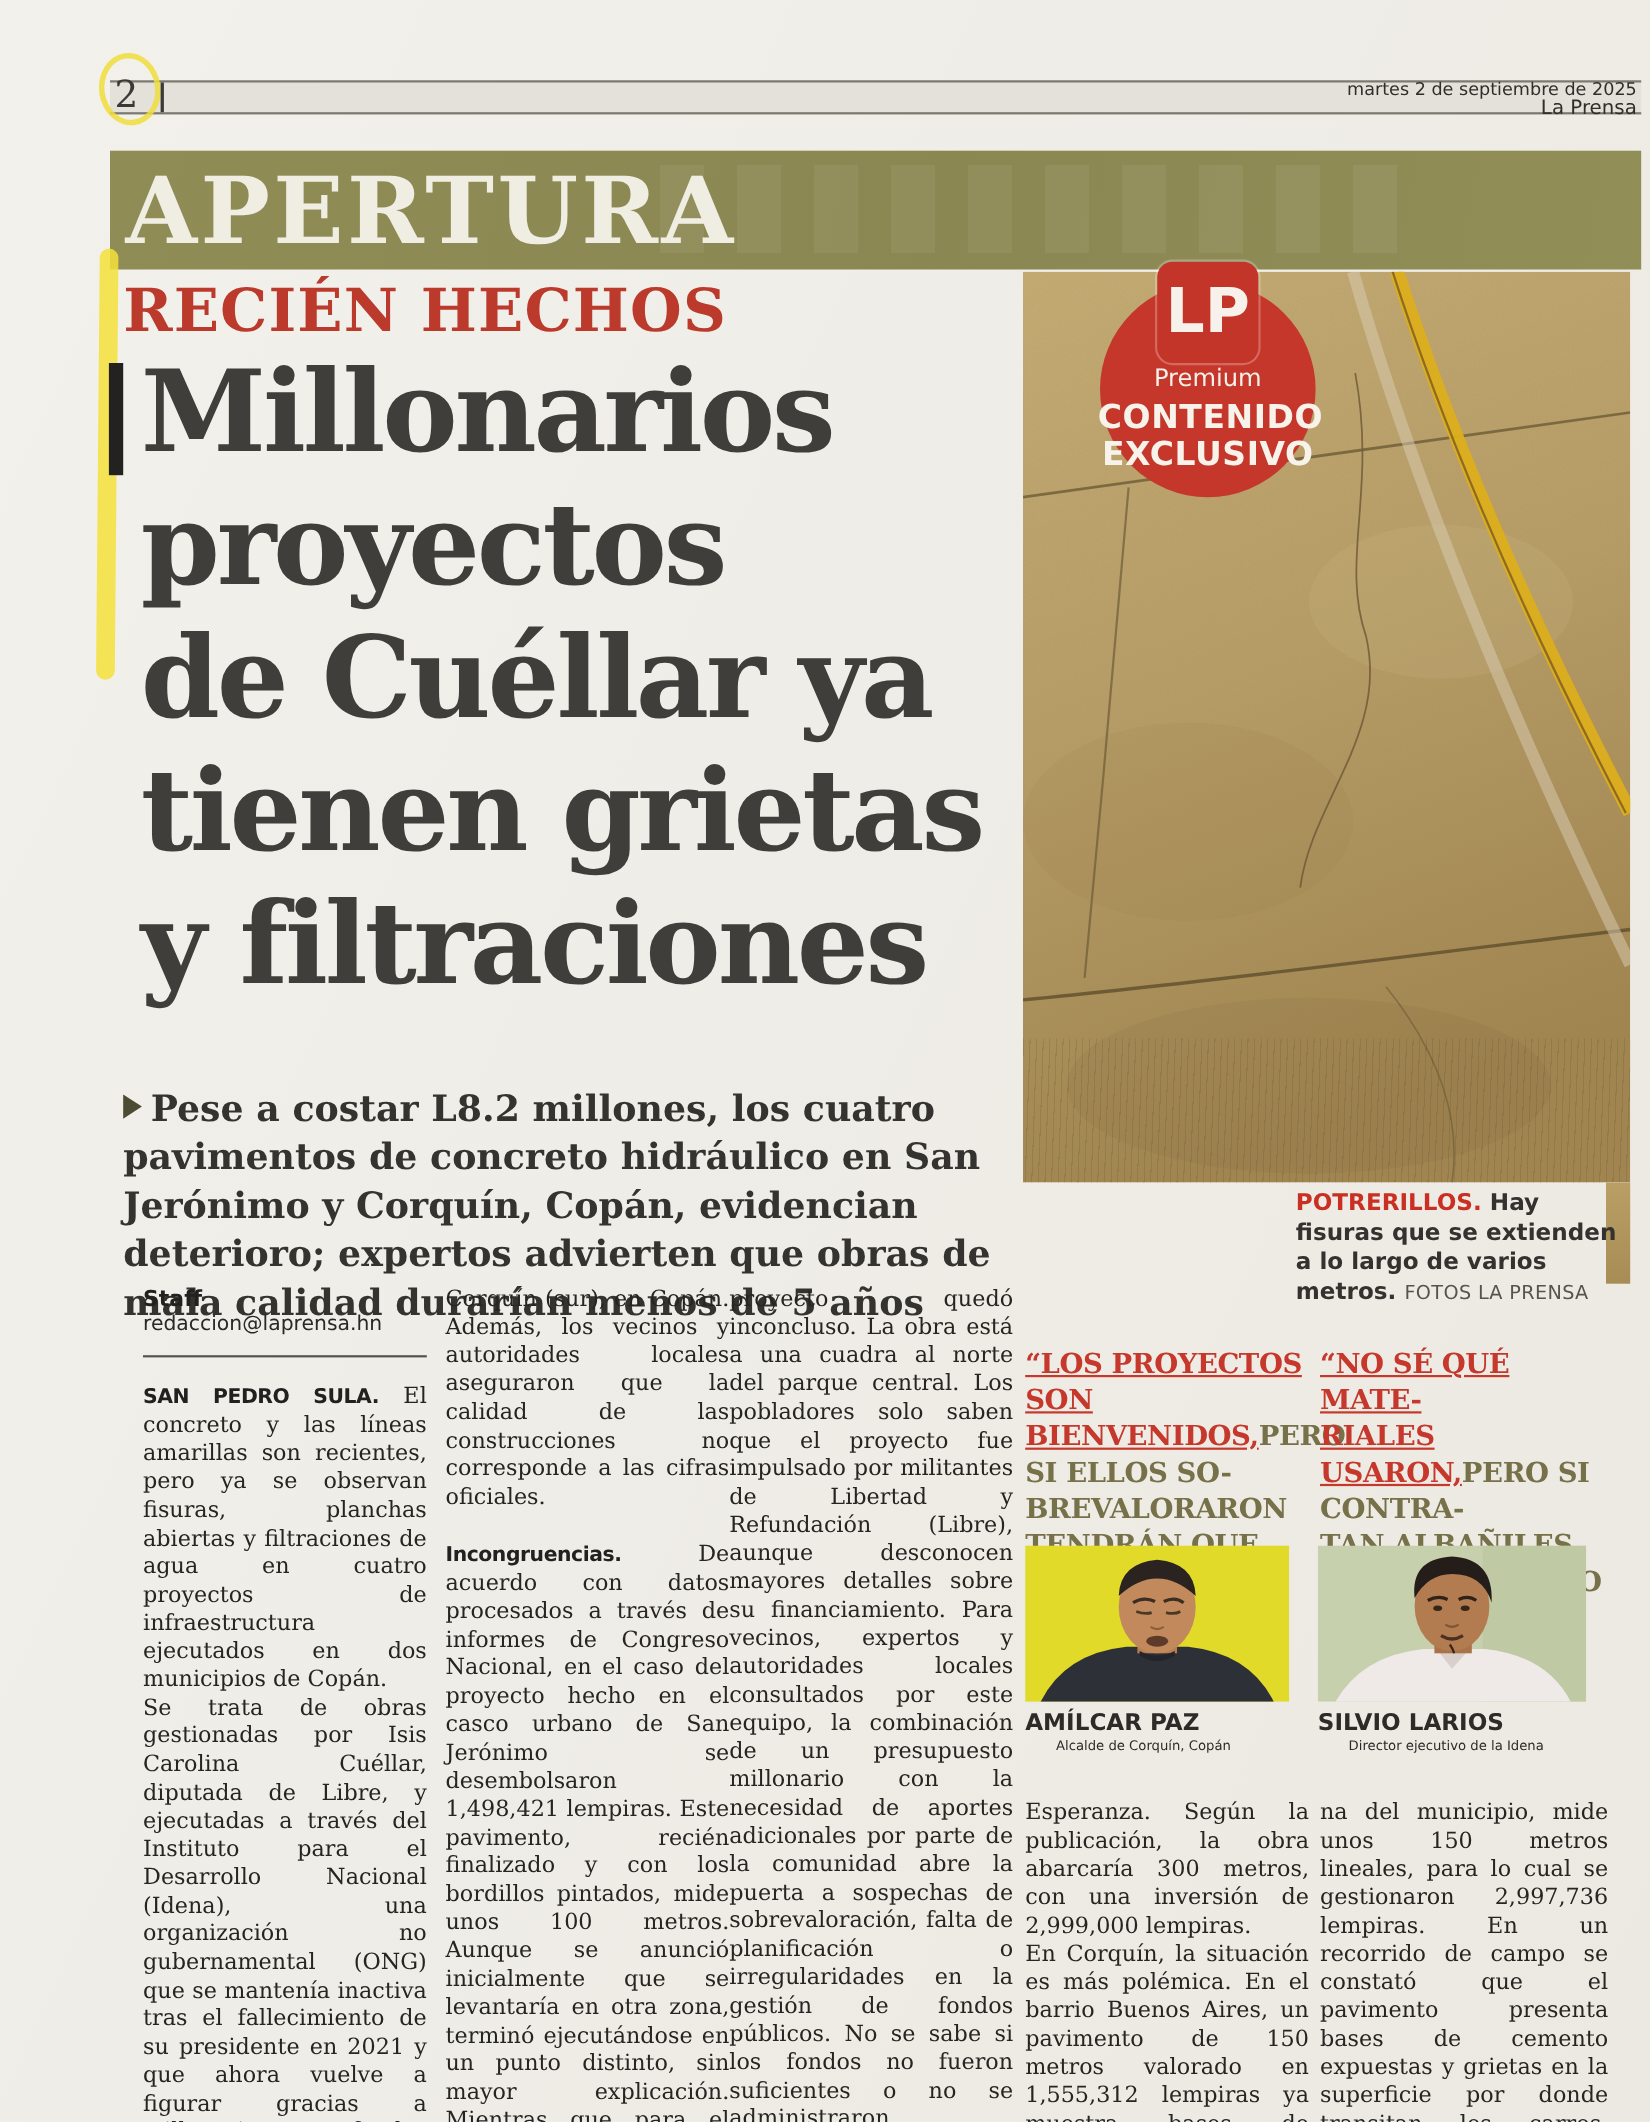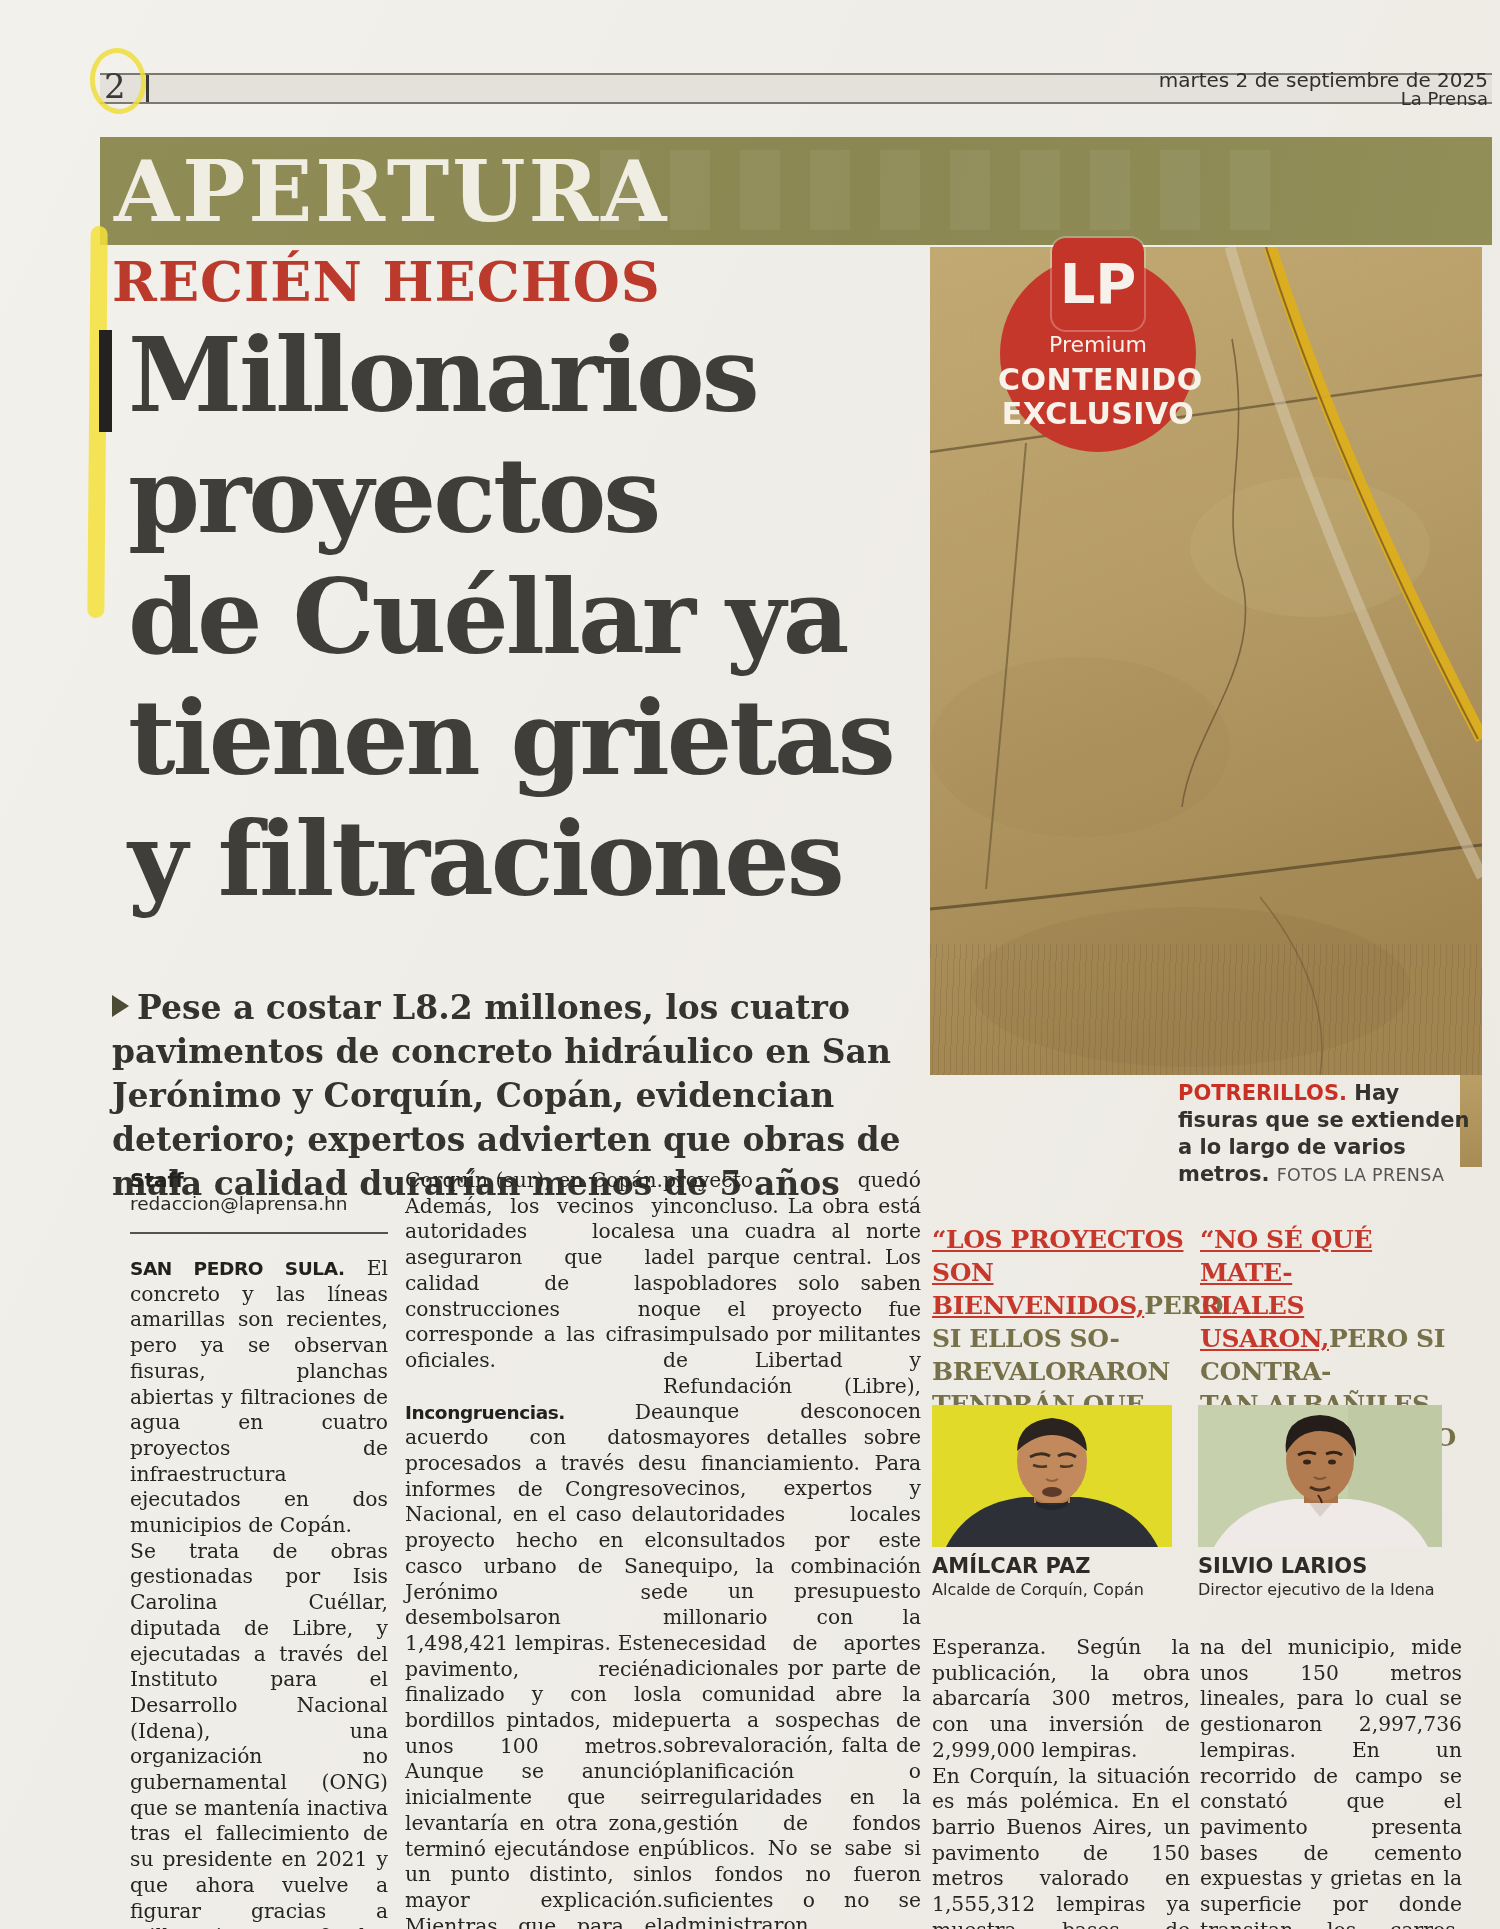--- a/index.html
+++ b/index.html
@@ -12,21 +12,21 @@
 
   
   .hdr-band { left: 100px; top: 73px; width: 1392px; height: 31px;
     background: #e3e1da; border-top: 2px solid #7b786f; border-bottom: 2px solid #7b786f; }
   .page-num { left: 104px; top: 66px; font: 34px "DejaVu Serif", serif; color: #3a3936; }
   .num-circle { left: 90px; top: 48px; width: 56px; height: 66px;
     border: 5px solid #f0dd3b; border-radius: 50%; transform: rotate(-8deg); opacity: .85; }
   .hdr-tick { left: 146px; top: 75px; width: 3px; height: 27px; background: #3c3a36; }
   .hdr-right { left: 100px; top: 72px; width: 1388px; text-align: right;
     font-family: "DejaVu Sans", sans-serif; color: #2f2e2b; }
-  .hdr-date { font-size: 20px; line-height: 17px; }
+  .hdr-date { font-size: 16px; line-height: 17px; }
   .hdr-paper { font-size: 18px; line-height: 19px; font-weight: normal; }
 
   
   .banner { left: 100px; top: 137px; width: 1392px; height: 108px; background: #8e8b55;
     background: linear-gradient(100deg, #8f8c56 0%, #8a8752 55%, #918e58 100%); }
   .banner-ghost { left: 600px; top: 150px; width: 700px; height: 80px; opacity: .06;
     background: repeating-linear-gradient(90deg, #fff 0 40px, transparent 40px 70px); }
   .banner-text { left: 114px; top: 142px; font: bold 84px "DejaVu Serif", serif;
     color: #f0ede2; letter-spacing: 3px; }
 
@@ -92,21 +92,21 @@
   .quote { position: absolute; top: 1190px; width: 266px; white-space: pre-line;
     font: bold 25px/33px "DejaVu Serif", serif; letter-spacing: -0.4px; }
   .q1 { left: 932px; } .q2 { left: 1200px; }
   .q-red { color: #c6382c; text-decoration: underline; } .q-olive { color: #767149; }
 
   
   .portrait { position: absolute; top: 1405px; height: 142px; }
   .p1 { left: 932px; width: 240px; } .p2 { left: 1198px; width: 244px; }
   .who { position: absolute; font-family: "DejaVu Sans", sans-serif; color: #2c2b28; }
   .who-name { top: 1554px; font-weight: bold; font-size: 21px; }
-  .who-role { top: 1580px; font-size: 16px; }
+  .who-role { top: 1580px; font-size: 12px; margin-left: 28px; }
   .wn1, .wr1 { left: 932px; } .wn2, .wr2 { left: 1198px; }
 </style>
 </head>
 <body>
 
 <div class="page">
 
   <div class="abs hdr-band"></div>
   <div class="abs num-circle"></div>
   <div class="abs page-num">2</div>

